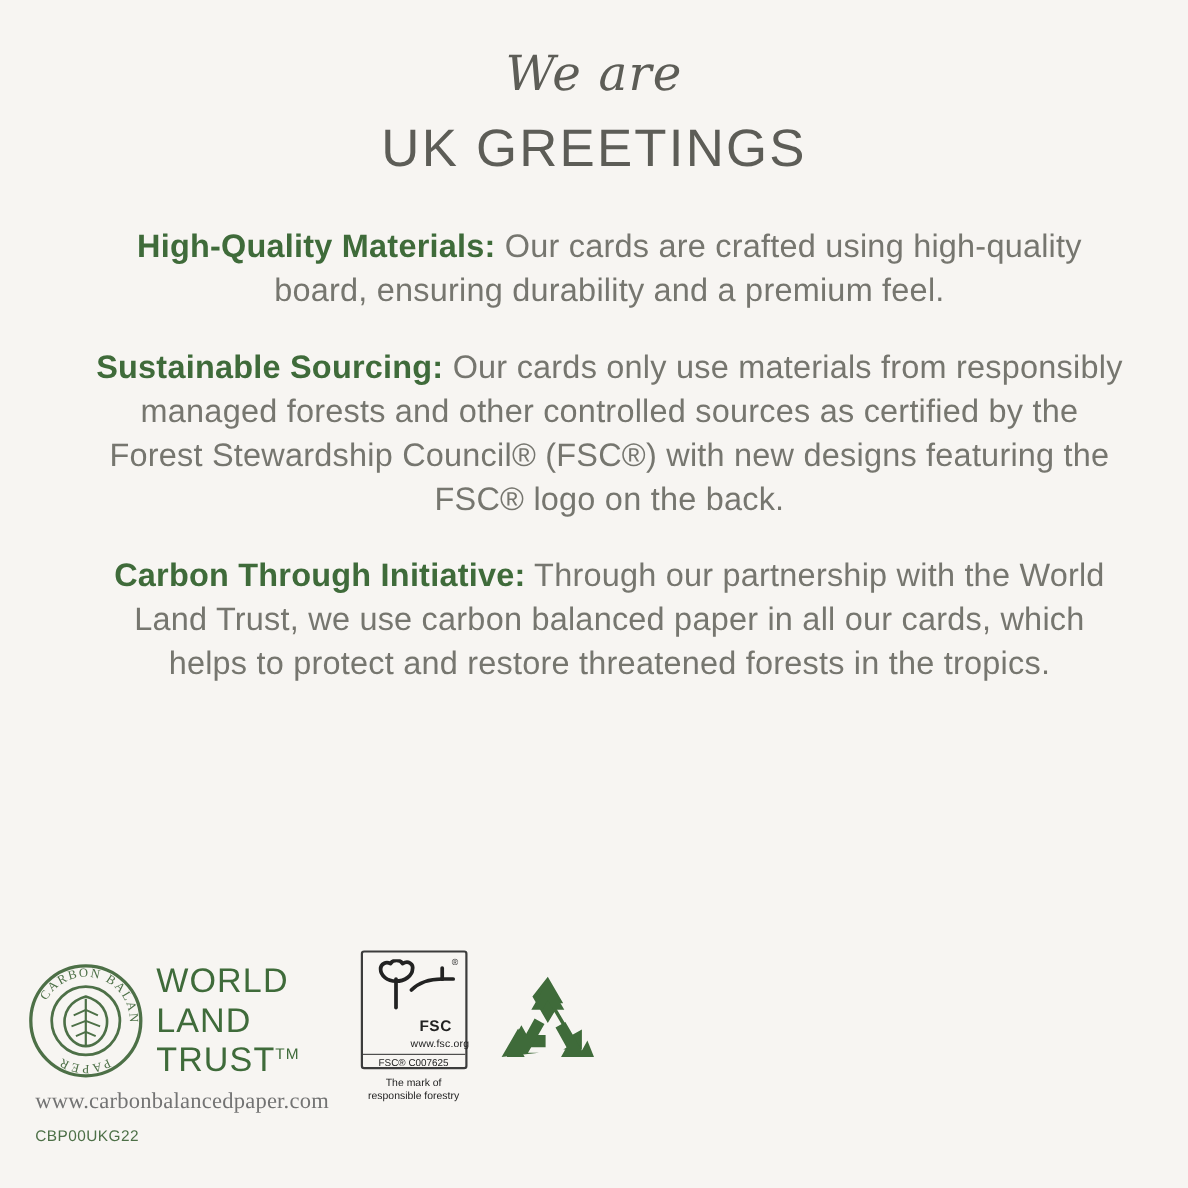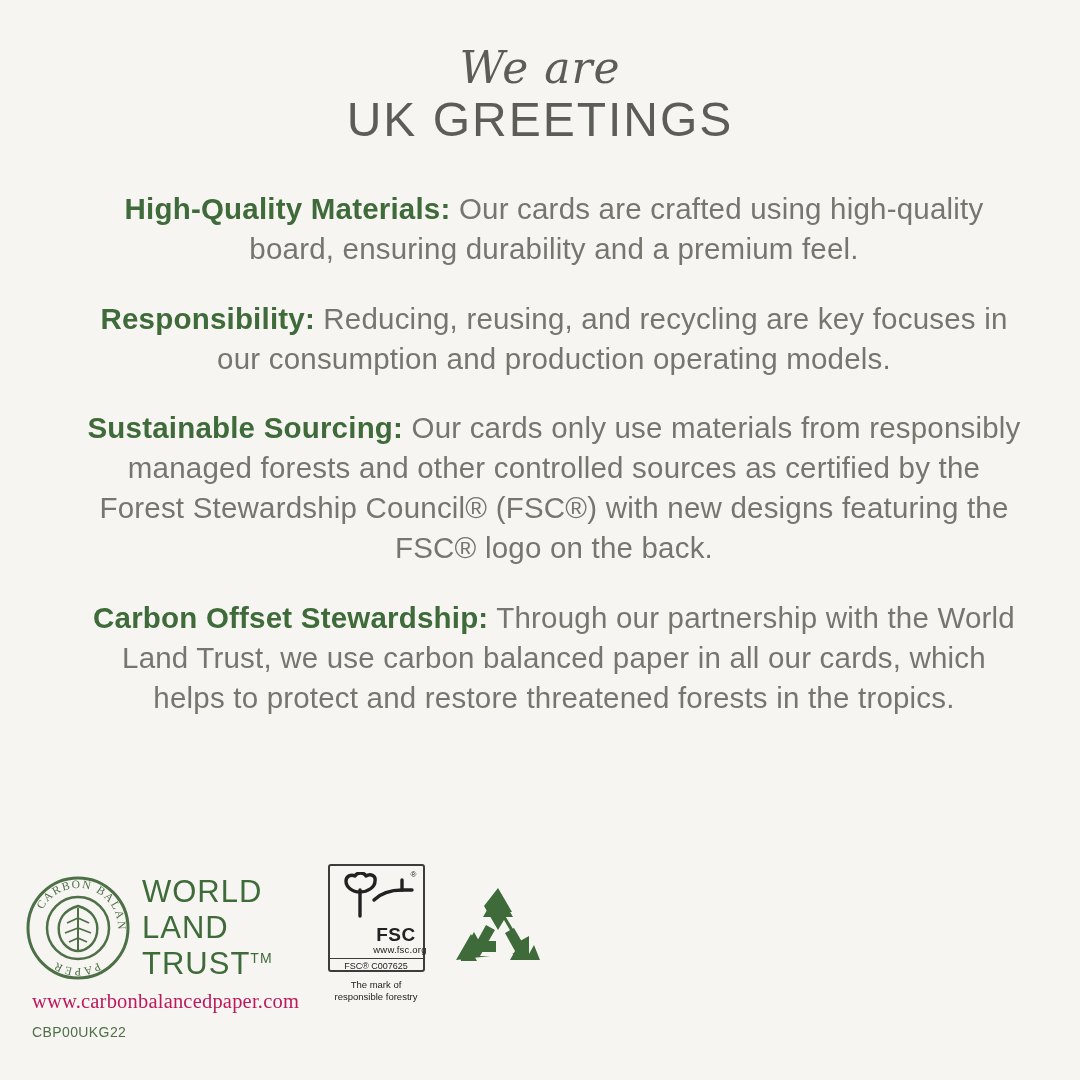--- a/index.html
+++ b/index.html
@@ -31,21 +31,21 @@
   .script {
     font-family: "DejaVu Serif", serif;
     font-style: italic;
     font-size: 44px;
     color: #5d5d57;
     letter-spacing: 1px;
     line-height: 1.1;
     font-weight: 400;
   }
   .brand {
-    margin-top: 2px;
+    margin-top: 18px;
     font-size: 48px;
     letter-spacing: 2px;
     color: #5d5d57;
     font-weight: 400;
     line-height: 1.1;
   }
 
   
   .content {
     margin-top: 42px;
@@ -107,21 +107,21 @@
     font-size: 14px;
     vertical-align: super;
     line-height: 0;
   }
   .cbp-url {
     position: absolute;
     left: 32px;
     top: 126px;
     font-family: "Liberation Serif", serif;
     font-size: 20.5px;
-    color: #be185d;
+    color: #737373;
     letter-spacing: 0.2px;
   }
   .cbp-code {
     position: absolute;
     left: 32px;
     top: 160px;
     font-family: Liberation Sans, sans-serif;
     font-size: 14px;
     color: #4d7047;
     letter-spacing: 0.4px;
@@ -151,21 +151,21 @@
     width: 100%;
     height: 52px;
   }
   .fsc-name {
     position: absolute;
     top: 58px;
     left: 0;
     width: 100%;
     font-family: "Liberation Sans", sans-serif;
     font-weight: bold;
-    font-size: 19px;
+    font-size: 14px;
     color: #222;
     letter-spacing: 0.5px;
     padding-left: 40px;
   }
   .fsc-url {
     position: absolute;
     top: 78px;
     left: 0;
     width: 100%;
     font-size: 9.5px;
@@ -215,30 +215,27 @@
     <div class="script">We are</div>
     <div class="brand">UK GREETINGS</div>
   </div>
 
   <div class="content">
 
     <p class="para">
       <span class="lead">High-Quality Materials:</span><span> Our cards are crafted using high-quality board, ensuring durability and a premium feel.</span>
     </p>
 
-    <p class="para">
-      <span class="lead">Responsibility:</span><span> Reducing, reusing, and recycling are key focuses in our consumption and production operating models.</span>
-    </p>
 
     <p class="para">
       <span class="lead">Sustainable Sourcing:</span><span> Our cards only use materials from responsibly managed forests and other controlled sources as certified by the Forest Stewardship Council® (FSC®) with new designs featuring the FSC® logo on the back.</span>
     </p>
 
     <p class="para">
-      <span class="lead">Carbon Offset Stewardship:</span><span> Through our partnership with the World Land Trust, we use carbon balanced paper in all our cards, which helps to protect and restore threatened forests in the tropics.</span>
+      <span class="lead">Carbon Through Initiative:</span><span> Through our partnership with the World Land Trust, we use carbon balanced paper in all our cards, which helps to protect and restore threatened forests in the tropics.</span>
     </p>
 
   </div>
 
   <div class="logos">
 
     <div class="logo-row">
       <div class="wlt">
         <div class="roundel">
           <svg viewBox="0 0 104 104" width="104" height="104" aria-hidden="true">

